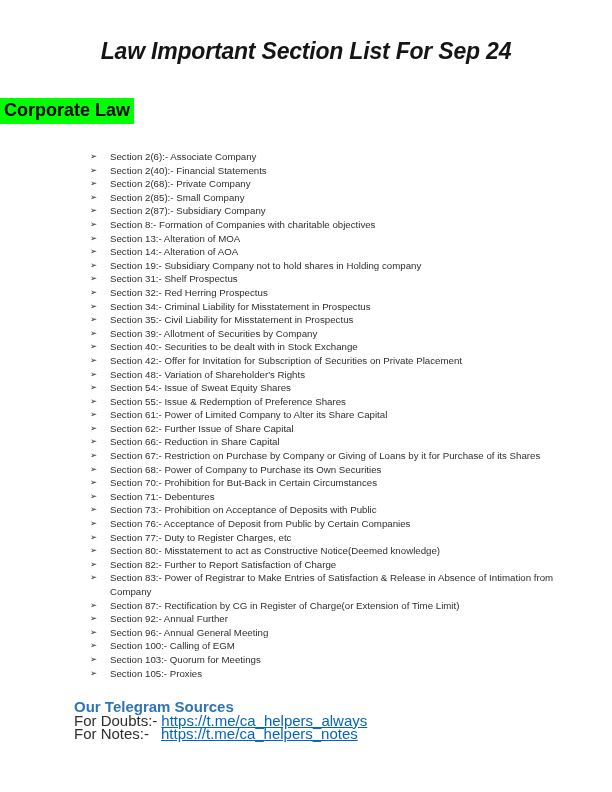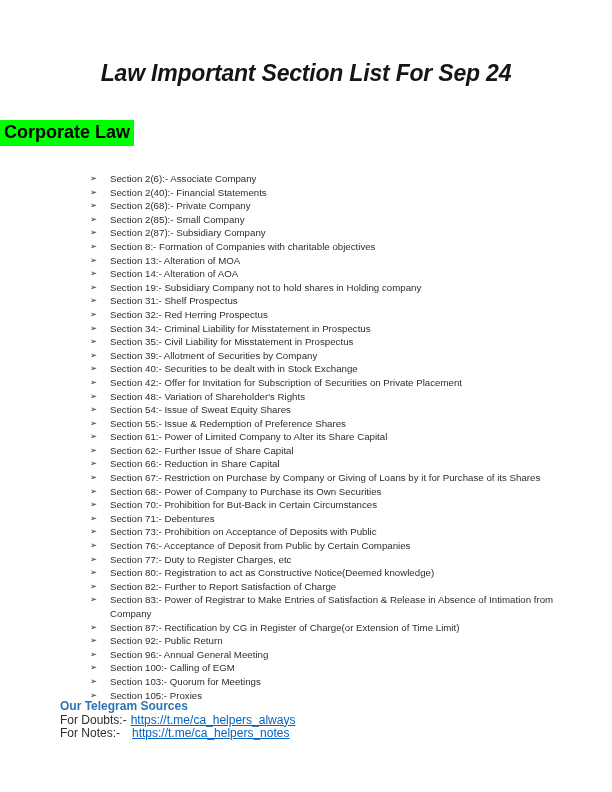--- a/index.html
+++ b/index.html
@@ -9,21 +9,21 @@
     font-family: "Liberation Sans", sans-serif;
     color: #2b2b2b;
     overflow: hidden;
   }
   .page {
     position: relative;
     width: 612px; height: 792px;
     background: #ffffff;
   }
   .doc-title {
-    padding-top: 60px;
+    padding-top: 38px;
     text-align: center;
     font-size: 23px;
     font-weight: bold;
     font-style: italic;
     color: #151515;
     letter-spacing: -0.2px;
   }
   .subject-wrap {
     margin-top: 33px;
   }
@@ -51,23 +51,23 @@
     line-height: 13.6px;
     color: #2e2e2e;
   }
   .item-text {
     flex: 1 1 auto;
     max-width: 455px;
     line-height: 13.6px;
   }
   .footer {
     position: absolute;
-    left: 60px;
+    left: 74px;
     top: 700px;
-    font-size: 12px;
+    font-size: 15px;
     line-height: 13.5px;
   }
   .footer-heading {
     font-weight: bold;
   }
   .link-label { color: #2e2e2e; }
   .tg-link {
     text-decoration: underline;
     margin-left: 4px;
   }
@@ -195,37 +195,37 @@
       <div class="item">
         <span class="bullet">➢</span>
         <span class="item-text">Section 76:- Acceptance of Deposit from Public by Certain Companies</span>
       </div>
       <div class="item">
         <span class="bullet">➢</span>
         <span class="item-text">Section 77:- Duty to Register Charges, etc</span>
       </div>
       <div class="item">
         <span class="bullet">➢</span>
-        <span class="item-text">Section 80:- Registration to act as Constructive Notice(Deemed knowledge)</span>
+        <span class="item-text">Section 80:- Misstatement to act as Constructive Notice(Deemed knowledge)</span>
       </div>
       <div class="item">
         <span class="bullet">➢</span>
         <span class="item-text">Section 82:- Further to Report Satisfaction of Charge</span>
       </div>
       <div class="item">
         <span class="bullet">➢</span>
         <span class="item-text">Section 83:- Power of Registrar to Make Entries of Satisfaction &amp; Release in Absence of Intimation from Company</span>
       </div>
       <div class="item">
         <span class="bullet">➢</span>
         <span class="item-text">Section 87:- Rectification by CG in Register of Charge(or Extension of Time Limit)</span>
       </div>
       <div class="item">
         <span class="bullet">➢</span>
-        <span class="item-text">Section 92:- Public Return</span>
+        <span class="item-text">Section 92:- Annual Further</span>
       </div>
       <div class="item">
         <span class="bullet">➢</span>
         <span class="item-text">Section 96:- Annual General Meeting</span>
       </div>
       <div class="item">
         <span class="bullet">➢</span>
         <span class="item-text">Section 100:- Calling of EGM</span>
       </div>
       <div class="item">

